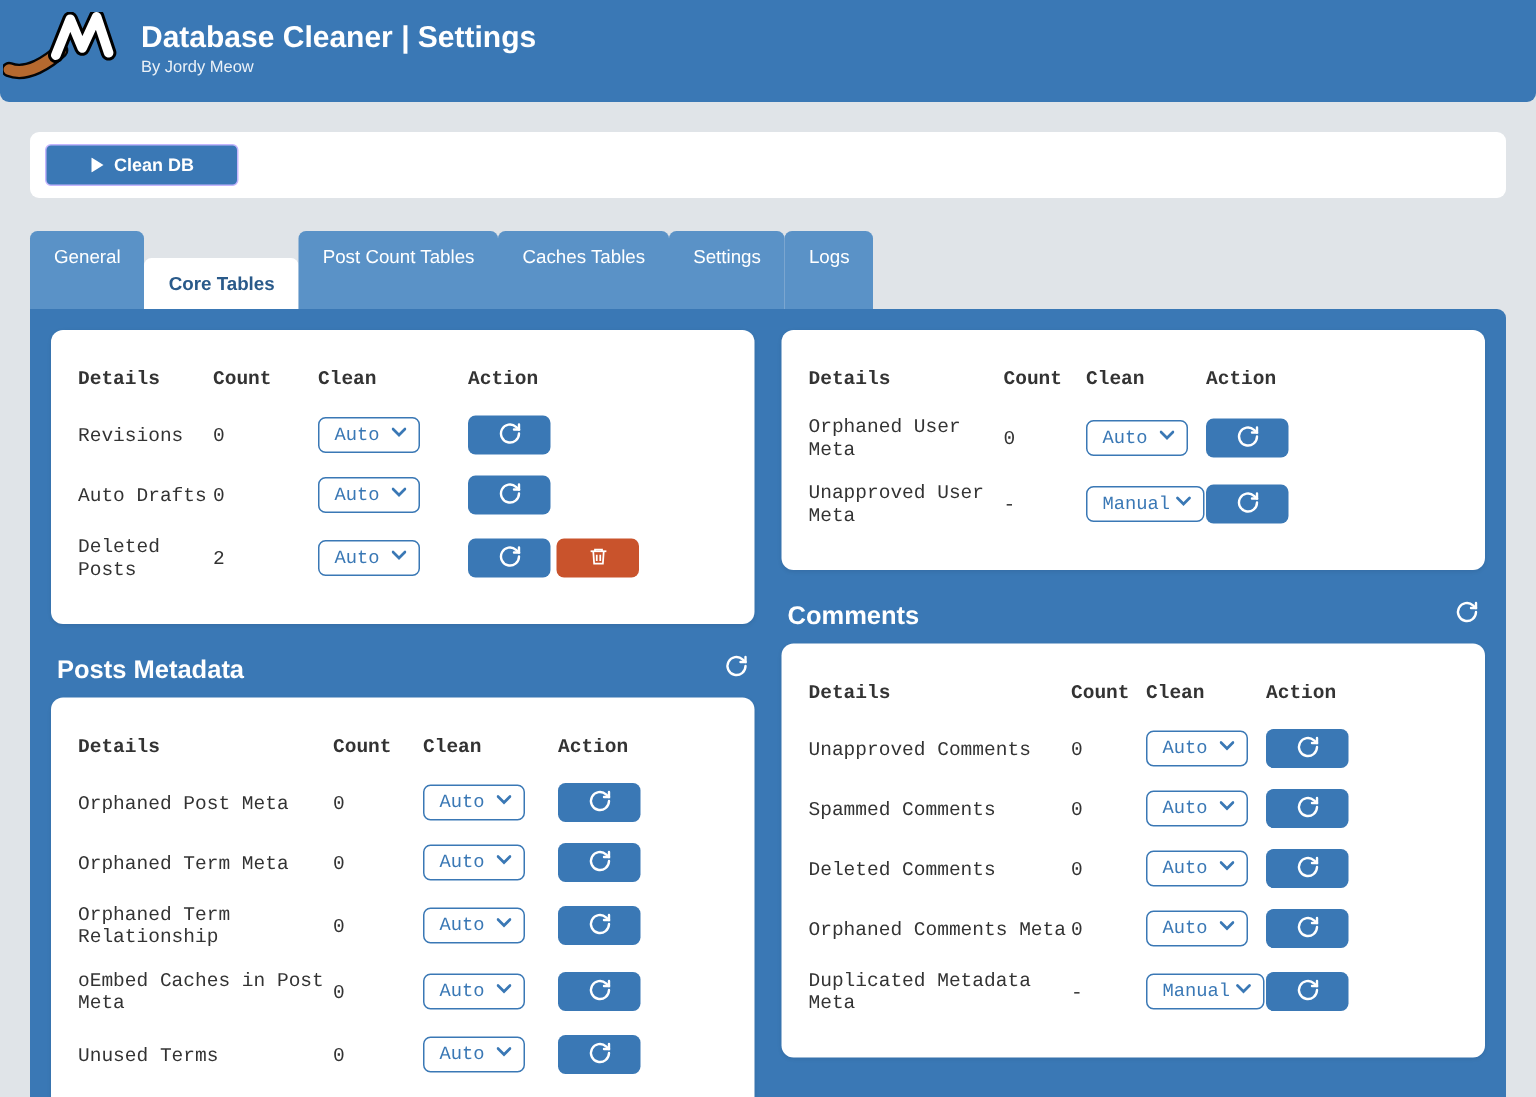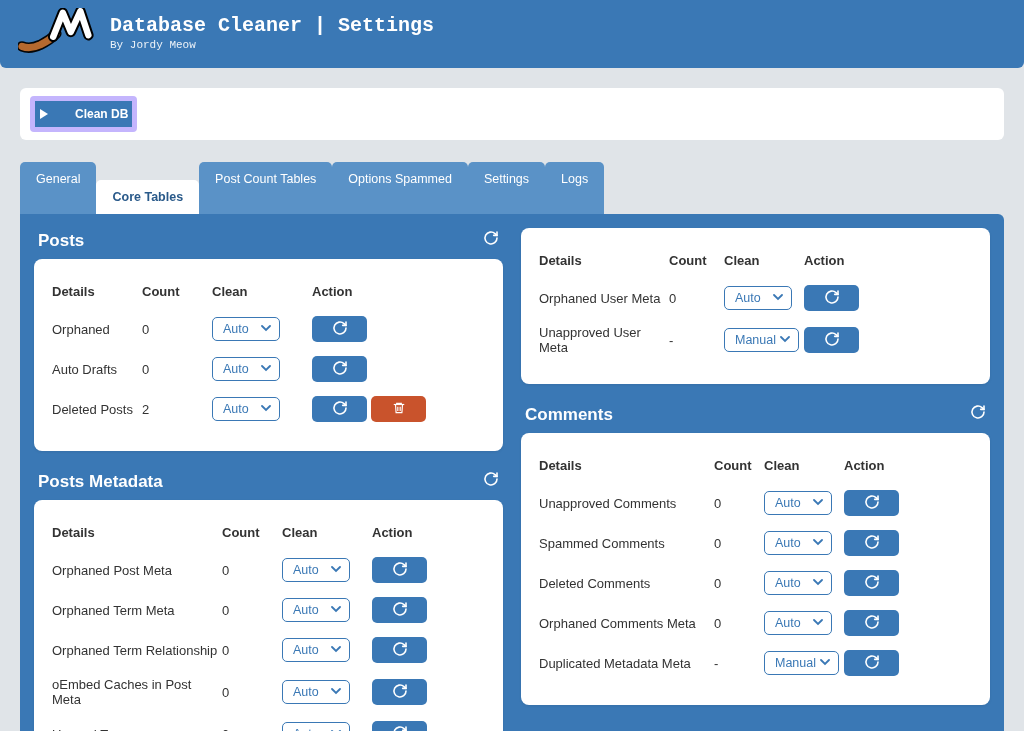--- a/index.html
+++ b/index.html
@@ -1,32 +1,32 @@
 <!DOCTYPE html>
 <html><head>
 <meta charset="utf-8">
 <style>
   * { box-sizing: border-box; margin: 0; padding: 0; }
   body { font-family: -apple-system, BlinkMacSystemFont, "Segoe UI", sans-serif; background: #e0e4e8; font-size: 13px; color: #333; }
-  .header { background: #3a78b5; color: #fff; display: flex; align-items: center; padding: 8px 18px 12px; border-radius: 0 0 6px 6px; font-family: Liberation Mono, monospace; }
+  .header { background: #3a78b5; color: #fff; display: flex; align-items: center; padding: 8px 2px 12px; border-radius: 0 0 6px 6px; }
   .header .logo { width: 80px; height: 48px; margin-right: 12px; position: relative; }
   .header h1 { font-size: 20px; font-weight: 700; }
   .header .byline { font-size: 11px; opacity: 0.9; margin-top: 2px; }
   .toolbar { margin: 20px 20px 0; background: #fff; border-radius: 6px; padding: 8px 10px; }
-  .btn { display: inline-flex; align-items: center; justify-content: center; background: #3a78b5; border: 5px solid #c4b5fd; color: #fff; font-size: 12px; font-weight: 600; padding: 6px 4px; border-radius: 4px; cursor: pointer; gap: 20px; }
+  .btn { display: inline-flex; align-items: center; justify-content: center; background: #3a78b5; border: 1px solid #c4b5fd; color: #fff; font-size: 12px; font-weight: 600; padding: 6px 29px; border-radius: 4px; cursor: pointer; }
   .btn svg { margin-right: 6px; }
   .tabs { margin: 22px 20px 0; display: flex; gap: 0; }
   .tab { background: #5a92c7; color: #fff; font-size: 12.5px; font-weight: 500; padding: 10px 16px; border-radius: 5px 5px 0 0; cursor: pointer; }
   .tab.active { background: #fff; color: #2a5a8a; font-weight: 700; margin-top: 18px; }
   .body { margin: 0 20px 20px; background: #3a78b5; padding: 14px 14px 20px; border-radius: 0 6px 6px 6px; display: grid; grid-template-columns: 1fr 1fr; gap: 18px; align-items: start; }
   .col { display: flex; flex-direction: column; gap: 18px; }
   .panel-title { display: flex; align-items: center; justify-content: space-between; color: #fff; font-size: 17px; font-weight: 600; padding: 2px 4px 8px; }
   .panel-title .refresh { cursor: pointer; }
   .card { background: #fff; border-radius: 8px; padding: 18px 18px 22px; box-shadow: 0 1px 3px rgba(0,0,0,0.08); }
-  .row { display: grid; align-items: center; padding: 7px 0; }
+  .row { display: grid; align-items: center; padding: 7px 0; font-family: Liberation Mono, monospace; }
   .row.head { font-weight: 700; font-size: 13px; padding-bottom: 10px; }
   .posts-grid { grid-template-columns: 90px 70px 100px 1fr; }
   .meta-grid { grid-template-columns: 170px 60px 90px 1fr; }
   .users-grid { grid-template-columns: 130px 55px 80px 1fr; }
   .comments-grid { grid-template-columns: 175px 50px 80px 1fr; }
   .select { display: inline-flex; align-items: center; justify-content: space-between; border: 1.5px solid #3a78b5; color: #3a78b5; background: #fff; border-radius: 5px; padding: 4px 8px 4px 10px; font-size: 12.5px; font-weight: 500; min-width: 68px; cursor: pointer; text-align: right; }
   .select svg { margin-left: 4px; }
   .action-btn { display: inline-flex; align-items: center; justify-content: center; background: #3a78b5; border: none; color: #fff; width: 55px; height: 26px; border-radius: 5px; cursor: pointer; }
   .trash-btn { display: inline-flex; align-items: center; justify-content: center; background: #c9532c; border: none; color: #fff; width: 55px; height: 26px; border-radius: 5px; cursor: pointer; margin-left: 4px; }
   .actions { display: flex; }
@@ -57,44 +57,37 @@
         <path d="M1 0 L9 5 L1 10 Z" fill="#fff"></path>
       </svg>
     <span>Clean DB</span>
   </button>
 </div>
 
 <div class="tabs">
   <div class="tab">General</div>
   <div class="tab active">Core Tables</div>
   <div class="tab">Post Count Tables</div>
-  <div class="tab">Options Spammed</div>
+  <div class="tab">Caches Tables</div>
   <div class="tab">Settings</div>
   <div class="tab">Logs</div>
 </div>
 
 <div class="body">
   <div class="col">
     <div>
-        <div class="panel-title">
-          <span>Posts</span>
-          <span class="refresh"><svg width="16" height="16" viewBox="0 0 24 24" fill="none" stroke="currentColor" stroke-width="2.4" stroke-linecap="round">
-              <path d="M21 12a9 9 0 1 1-3-6.7L21 8"></path>
-              <path d="M21 3v5h-5"></path>
-            </svg></span>
-        </div>
         <div class="card">
           <div class="row head posts-grid">
             <span>Details</span>
             <span>Count</span>
             <span>Clean</span>
             <span>Action</span>
           </div>
           <div class="row posts-grid">
-            <span>Orphaned</span>
+            <span>Revisions</span>
             <span class="count">0</span>
             <span><span class="select">
                 <span>Auto</span>
                 <span><svg width="10" height="10" viewBox="0 0 10 10">
                     <path d="M1 3 L5 7 L9 3" stroke="currentColor" stroke-width="1.8" fill="none" stroke-linecap="round"></path>
                   </svg></span>
               </span></span>
             <span class="actions">
               <button class="action-btn">
                 <span><svg width="16" height="16" viewBox="0 0 24 24" fill="none" stroke="currentColor" stroke-width="2.4" stroke-linecap="round">

